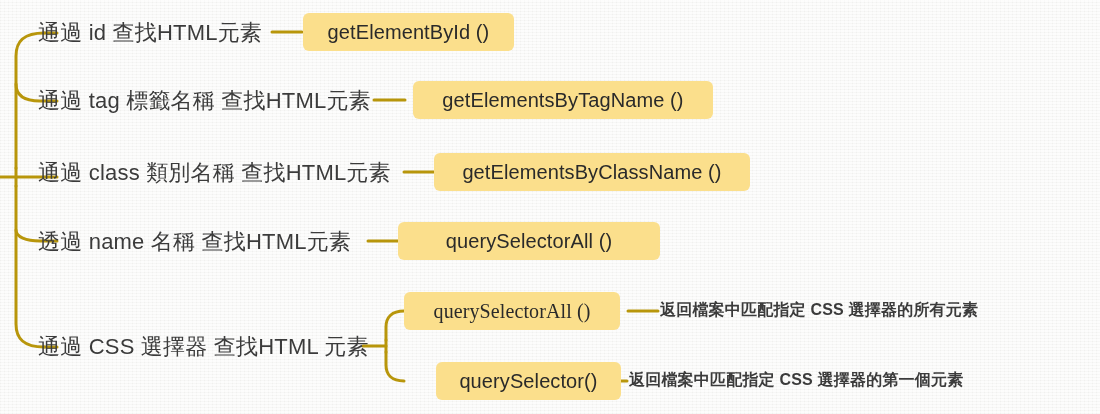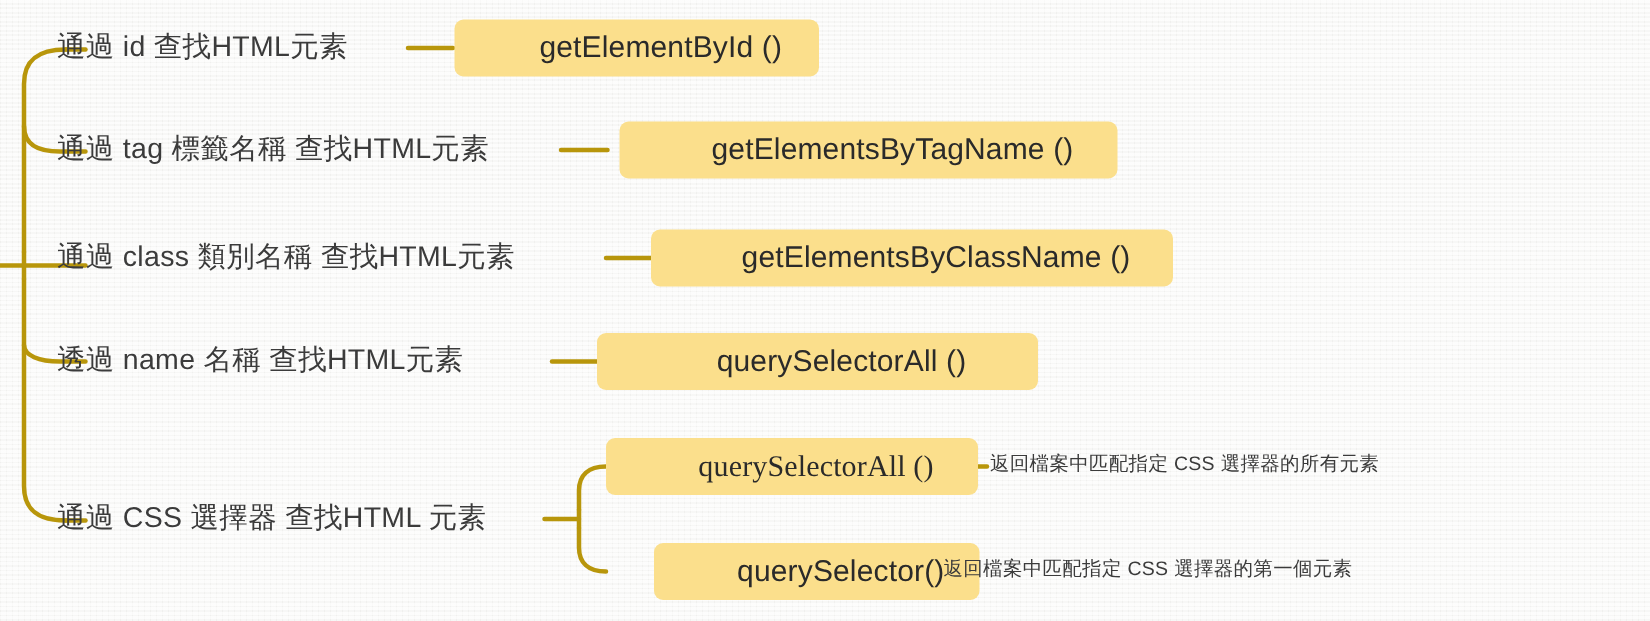--- a/index.html
+++ b/index.html
@@ -26,45 +26,45 @@
     position: absolute;
     left: 0; top: 0;
     width: 1100px;
     height: 414px;
     pointer-events: none;
   }
   .node-label {
     position: absolute;
     white-space: nowrap;
     color: #3b3b3b;
-    font-size: 19px;
+    font-size: 22px;
     line-height: 1;
     letter-spacing: 0.2px;
   }
   .badge {
     position: absolute;
     white-space: nowrap;
     background: #fbdf8c;
     color: #2a2a2a;
     font-size: 20px;
     line-height: 1;
     border-radius: 6px;
     display: flex;
     align-items: center;
     justify-content: center;
     letter-spacing: 0.1px;
-    padding-left: 32px;
   }
   .desc {
     position: absolute;
     white-space: nowrap;
     color: #3b3b3b;
-    font-size: 13px;
+    font-size: 16px;
     line-height: 1;
     letter-spacing: 0.2px;
+    font-weight: bold;
   }
 </style>
 </head>
 <body>
 
 <div id="canvas">
 
   <svg id="wires" viewBox="0 0 1100 414" xmlns="http://www.w3.org/2000/svg">
     <g fill="none" stroke="#b8960b" stroke-width="3" stroke-linecap="round" stroke-linejoin="round">
 

